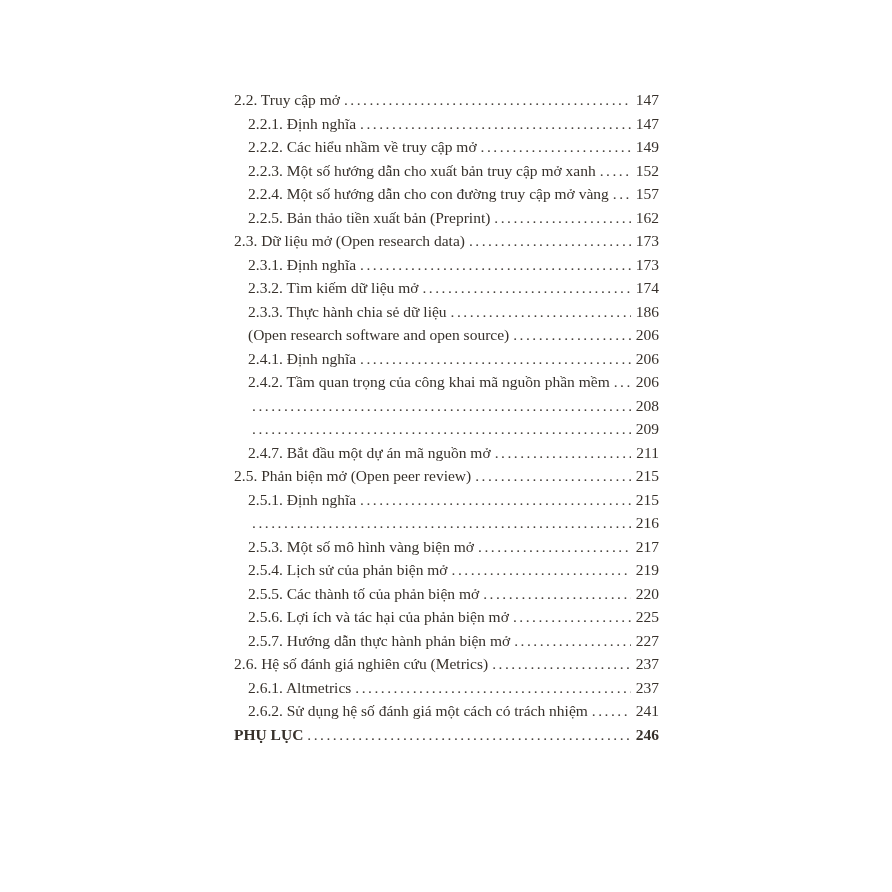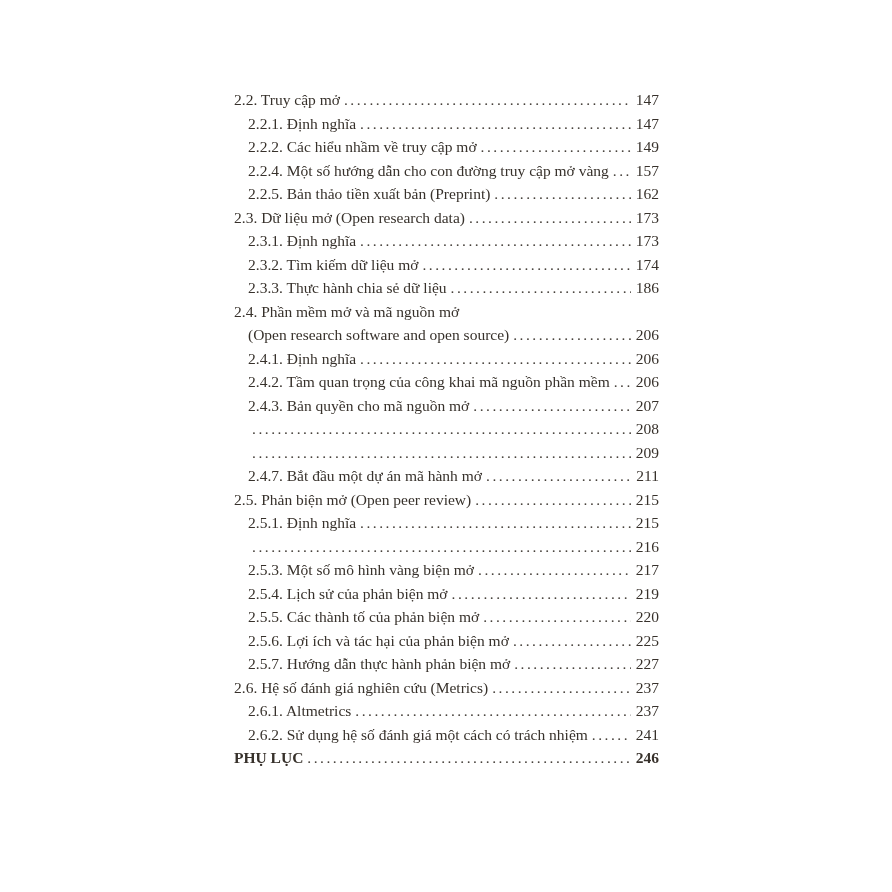--- a/index.html
+++ b/index.html
@@ -72,20 +72,25 @@
         <span class="toc-label">2.2.1. Định nghĩa</span>
         <span class="toc-leader"></span>
         <span class="toc-page">147</span>
       </div>
       <div class="toc-row level-2">
         <span class="toc-label">2.2.2. Các hiểu nhầm về truy cập mở</span>
         <span class="toc-leader"></span>
         <span class="toc-page">149</span>
       </div>
       <div class="toc-row level-2">
+        <span class="toc-label">2.2.3. Một số hướng dẫn cho xuất bản truy cập mở xanh</span>
+        <span class="toc-leader"></span>
+        <span class="toc-page">152</span>
+      </div>
+      <div class="toc-row level-2">
         <span class="toc-label">2.2.4. Một số hướng dẫn cho con đường truy cập mở vàng</span>
         <span class="toc-leader"></span>
         <span class="toc-page">157</span>
       </div>
       <div class="toc-row level-2">
         <span class="toc-label">2.2.5. Bản thảo tiền xuất bản (Preprint)</span>
         <span class="toc-leader"></span>
         <span class="toc-page">162</span>
       </div>
       <div class="toc-row level-1">
@@ -101,53 +106,45 @@
       <div class="toc-row level-2">
         <span class="toc-label">2.3.2. Tìm kiếm dữ liệu mở</span>
         <span class="toc-leader"></span>
         <span class="toc-page">174</span>
       </div>
       <div class="toc-row level-2">
         <span class="toc-label">2.3.3. Thực hành chia sẻ dữ liệu</span>
         <span class="toc-leader"></span>
         <span class="toc-page">186</span>
       </div>
-      <div class="toc-row level-1">
-        <span class="toc-label">2.4. Phần mềm mở và mã nguồn mở</span>
-      </div>
       <div class="toc-row level-2">
         <span class="toc-label">(Open research software and open source)</span>
         <span class="toc-leader"></span>
         <span class="toc-page">206</span>
       </div>
       <div class="toc-row level-2">
         <span class="toc-label">2.4.1. Định nghĩa</span>
         <span class="toc-leader"></span>
         <span class="toc-page">206</span>
       </div>
       <div class="toc-row level-2">
         <span class="toc-label">2.4.2. Tầm quan trọng của công khai mã nguồn phần mềm</span>
         <span class="toc-leader"></span>
         <span class="toc-page">206</span>
       </div>
       <div class="toc-row level-2">
-        <span class="toc-label">2.4.3. Bản quyền cho mã nguồn mở</span>
-        <span class="toc-leader"></span>
-        <span class="toc-page">207</span>
-      </div>
-      <div class="toc-row level-2">
         <span class="toc-leader"></span>
         <span class="toc-page">208</span>
       </div>
       <div class="toc-row level-2">
         <span class="toc-leader"></span>
         <span class="toc-page">209</span>
       </div>
       <div class="toc-row level-2">
-        <span class="toc-label">2.4.7. Bắt đầu một dự án mã hành mở</span>
+        <span class="toc-label">2.4.7. Bắt đầu một dự án mã nguồn mở</span>
         <span class="toc-leader"></span>
         <span class="toc-page">211</span>
       </div>
       <div class="toc-row level-1">
         <span class="toc-label">2.5. Phản biện mở (Open peer review)</span>
         <span class="toc-leader"></span>
         <span class="toc-page">215</span>
       </div>
       <div class="toc-row level-2">
         <span class="toc-label">2.5.1. Định nghĩa</span>

